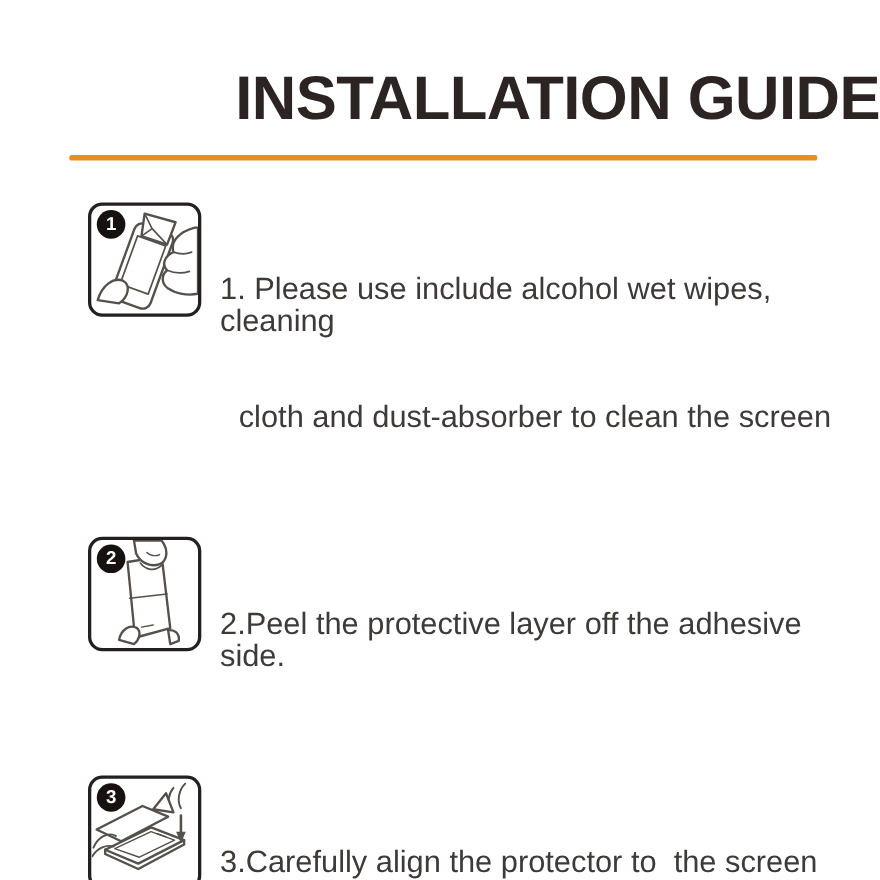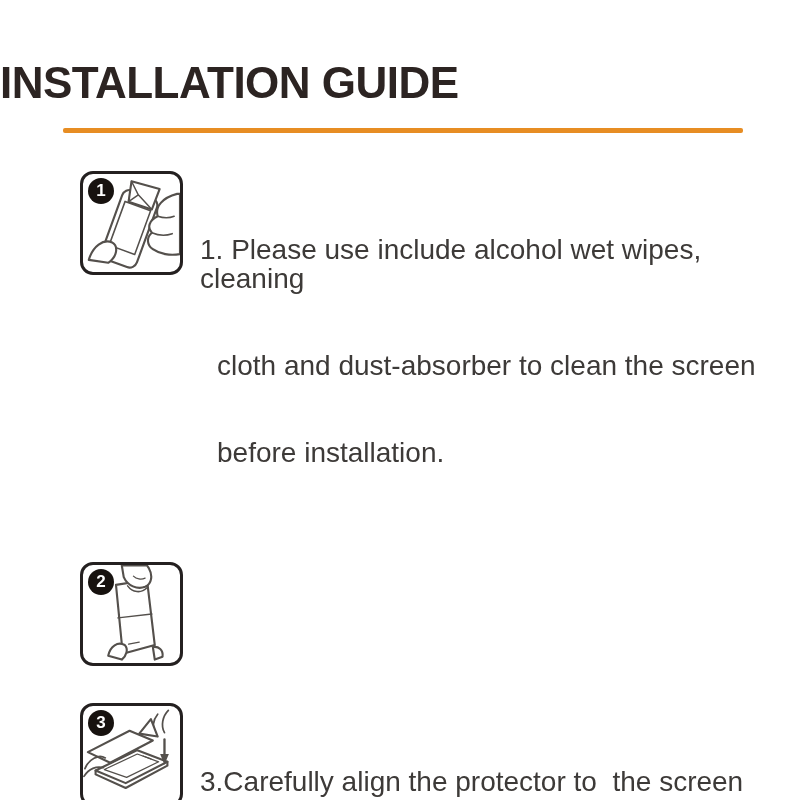--- a/index.html
+++ b/index.html
@@ -6,22 +6,22 @@
   html,body { background:#ffffff; }
   .page {
     position:relative;
     width:800px; height:800px;
     background:#ffffff;
     font-family:"Liberation Sans", sans-serif;
     overflow:hidden;
   }
   .page-title {
     margin-top:60px;
-    text-align:left;
-    font-size:44px;
+    text-align:right;
+    font-size:56px;
     font-weight:700;
     letter-spacing:-0.5px;
     color:#2c2422;
     line-height:1.05;
   }
   .title-divider {
     margin-top:22px;
     margin-left:63px;
     width:680px;
     height:5px;
@@ -102,39 +102,41 @@
             <path d="M71,60 C78,63 86,63 92,61" fill="none" stroke-width="1.6"></path>
             <path d="M50,7 L79,15 L71,36 L47,28 Z"></path>
             <path d="M50,7 L57,21 L47,28 M57,21 L71,36" fill="none" stroke-width="1.5"></path>
             <path d="M6,88 C10,74 21,66 30,70 C37,74 35,85 26,91 Z"></path>
           </g>
         </svg>
       </div>
       <div class="step-text" style="color: rgb(61, 58, 56);">
         <span class="step-line">1. Please use include alcohol wet wipes, cleaning</span>
         <span class="step-line cont">cloth and dust-absorber to clean the screen</span>
-        <span class="step-line cont">before installation.</span>
       </div>
     </div>
 
     <div class="step-row">
       <div class="step-illustration">
         <span class="step-badge">2</span>
         <svg viewBox="0 0 100 100" aria-hidden="true">
           <g fill="#ffffff" stroke="#54504c" stroke-width="2.2" stroke-linejoin="round" stroke-linecap="round">
             <path d="M34,20 L66,15 L74,82 L41,91 Z"></path>
             <path d="M36,54 L71,50" fill="none" stroke-width="1.5"></path>
             <path d="M47,81 L58,79" fill="none" stroke-width="1.3"></path>
             <path d="M40,0 L42,12 C46,21 56,25 64,22 C71,19 72,10 68,3 L66,0 Z"></path>
             <path d="M46,21 C51,28 60,29 66,23" fill="none" stroke-width="1.6"></path>
             <path d="M52,11 C55,14 60,15 64,13" fill="none" stroke-width="1.3"></path>
             <path d="M26,93 C28,83 36,78 43,82 C47,86 45,93 40,97 Z"></path>
             <path d="M72,84 C78,83 83,87 82,94 L74,97 Z"></path>
           </g>
         </svg>
+      </div>
+      <div class="step-text" style="color: rgb(61, 58, 56);">
+        <span class="step-line">2.Peel the protective layer off the adhesive side.</span>
       </div>
     </div>
 
     <div class="step-row">
       <div class="step-illustration">
         <span class="step-badge">3</span>
         <svg viewBox="0 0 100 100" aria-hidden="true">
           <g fill="#ffffff" stroke="#54504c" stroke-width="2.2" stroke-linejoin="round" stroke-linecap="round">
             <path d="M77,8 C72,14 71,22 75,28 M88,4 C82,10 80,20 84,27" fill="none" stroke-width="1.8"></path>
             <path d="M13,66 L13,70 L44,84 L87,61 L87,57"></path>

